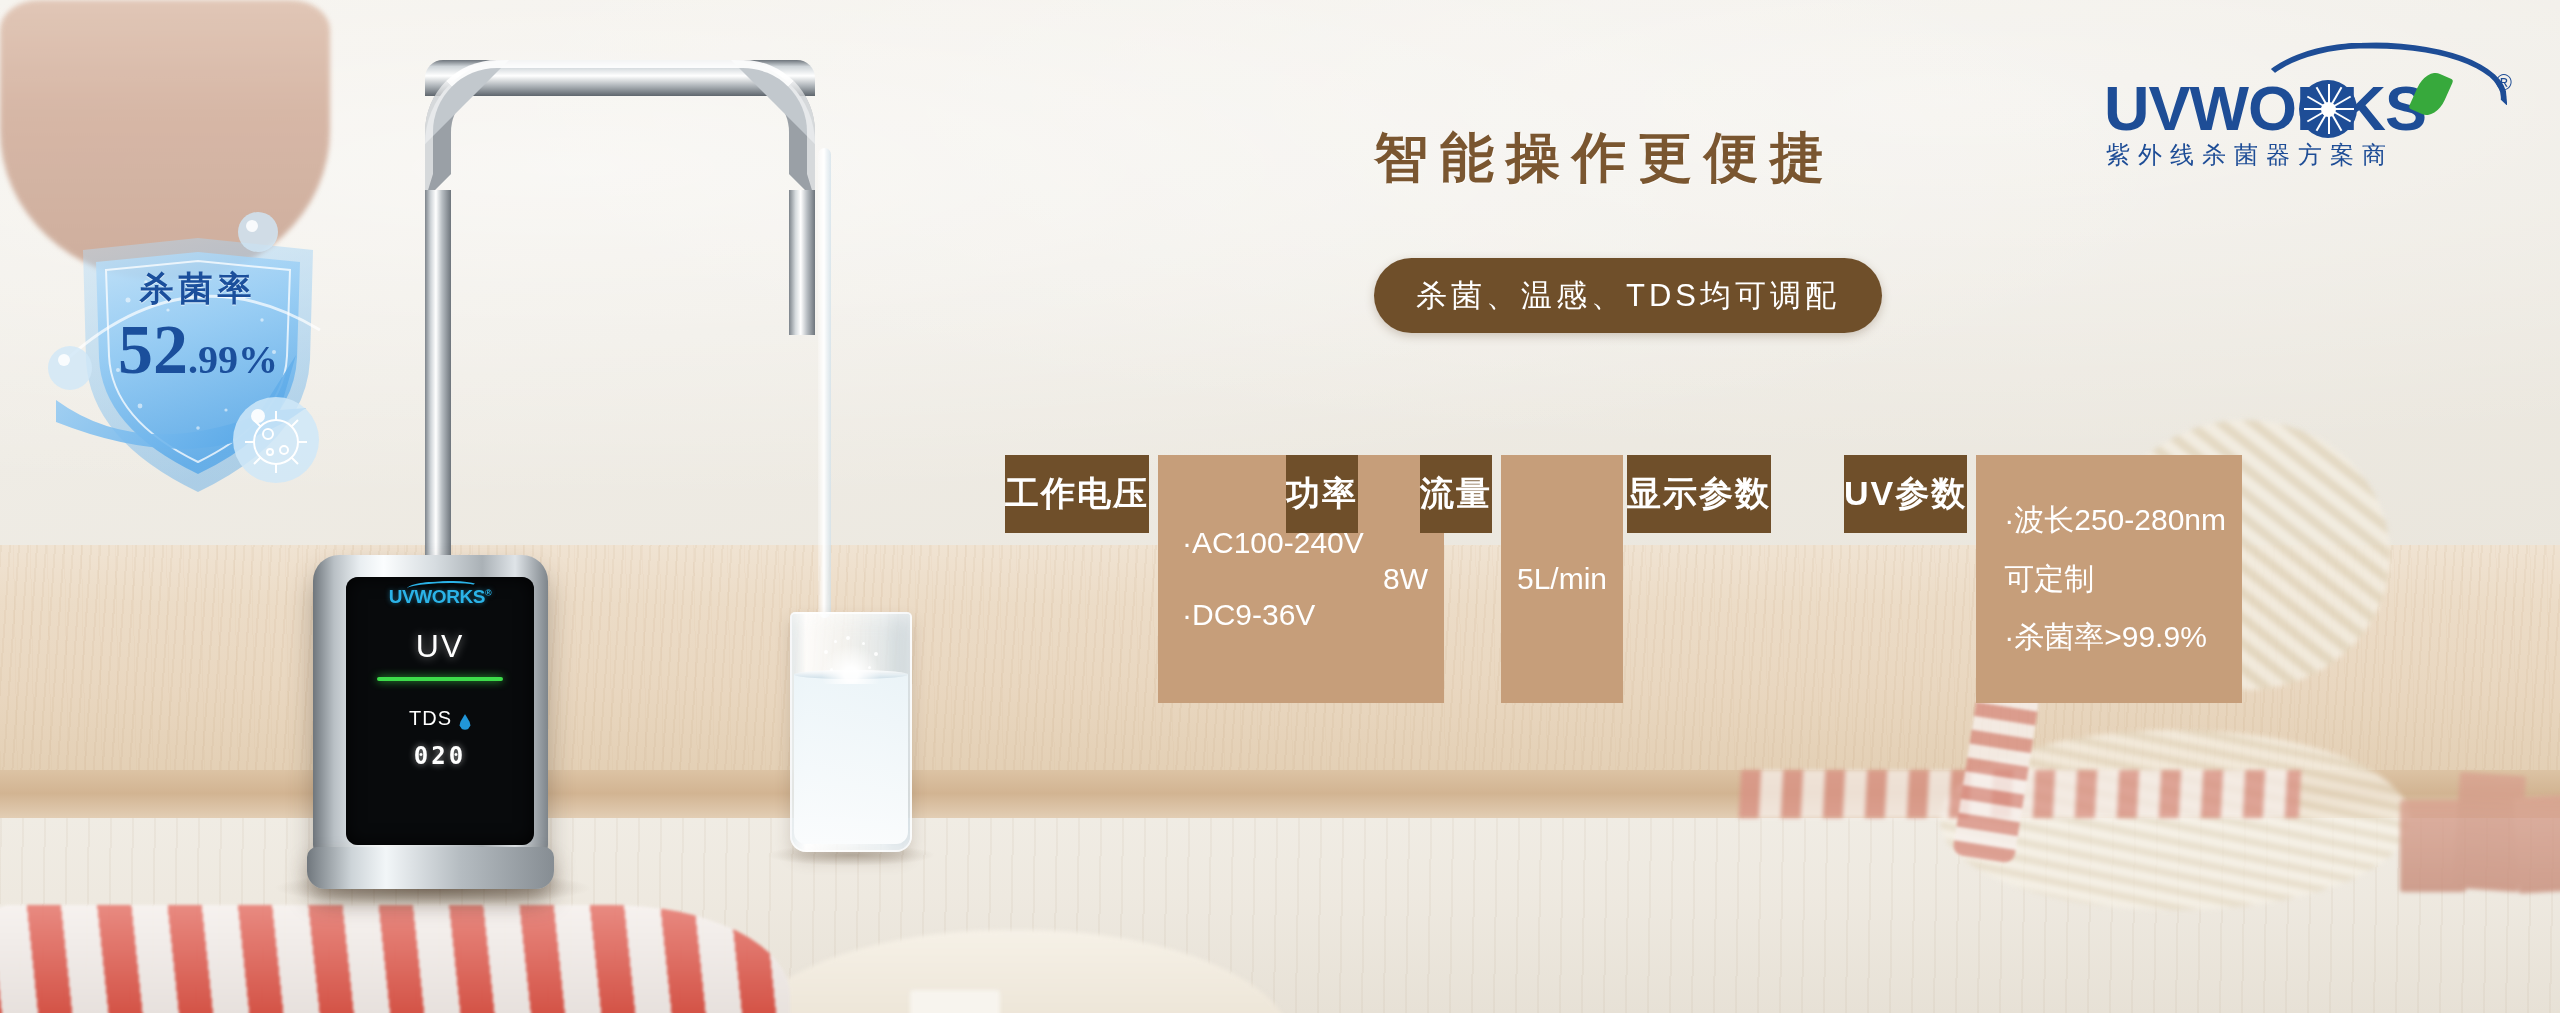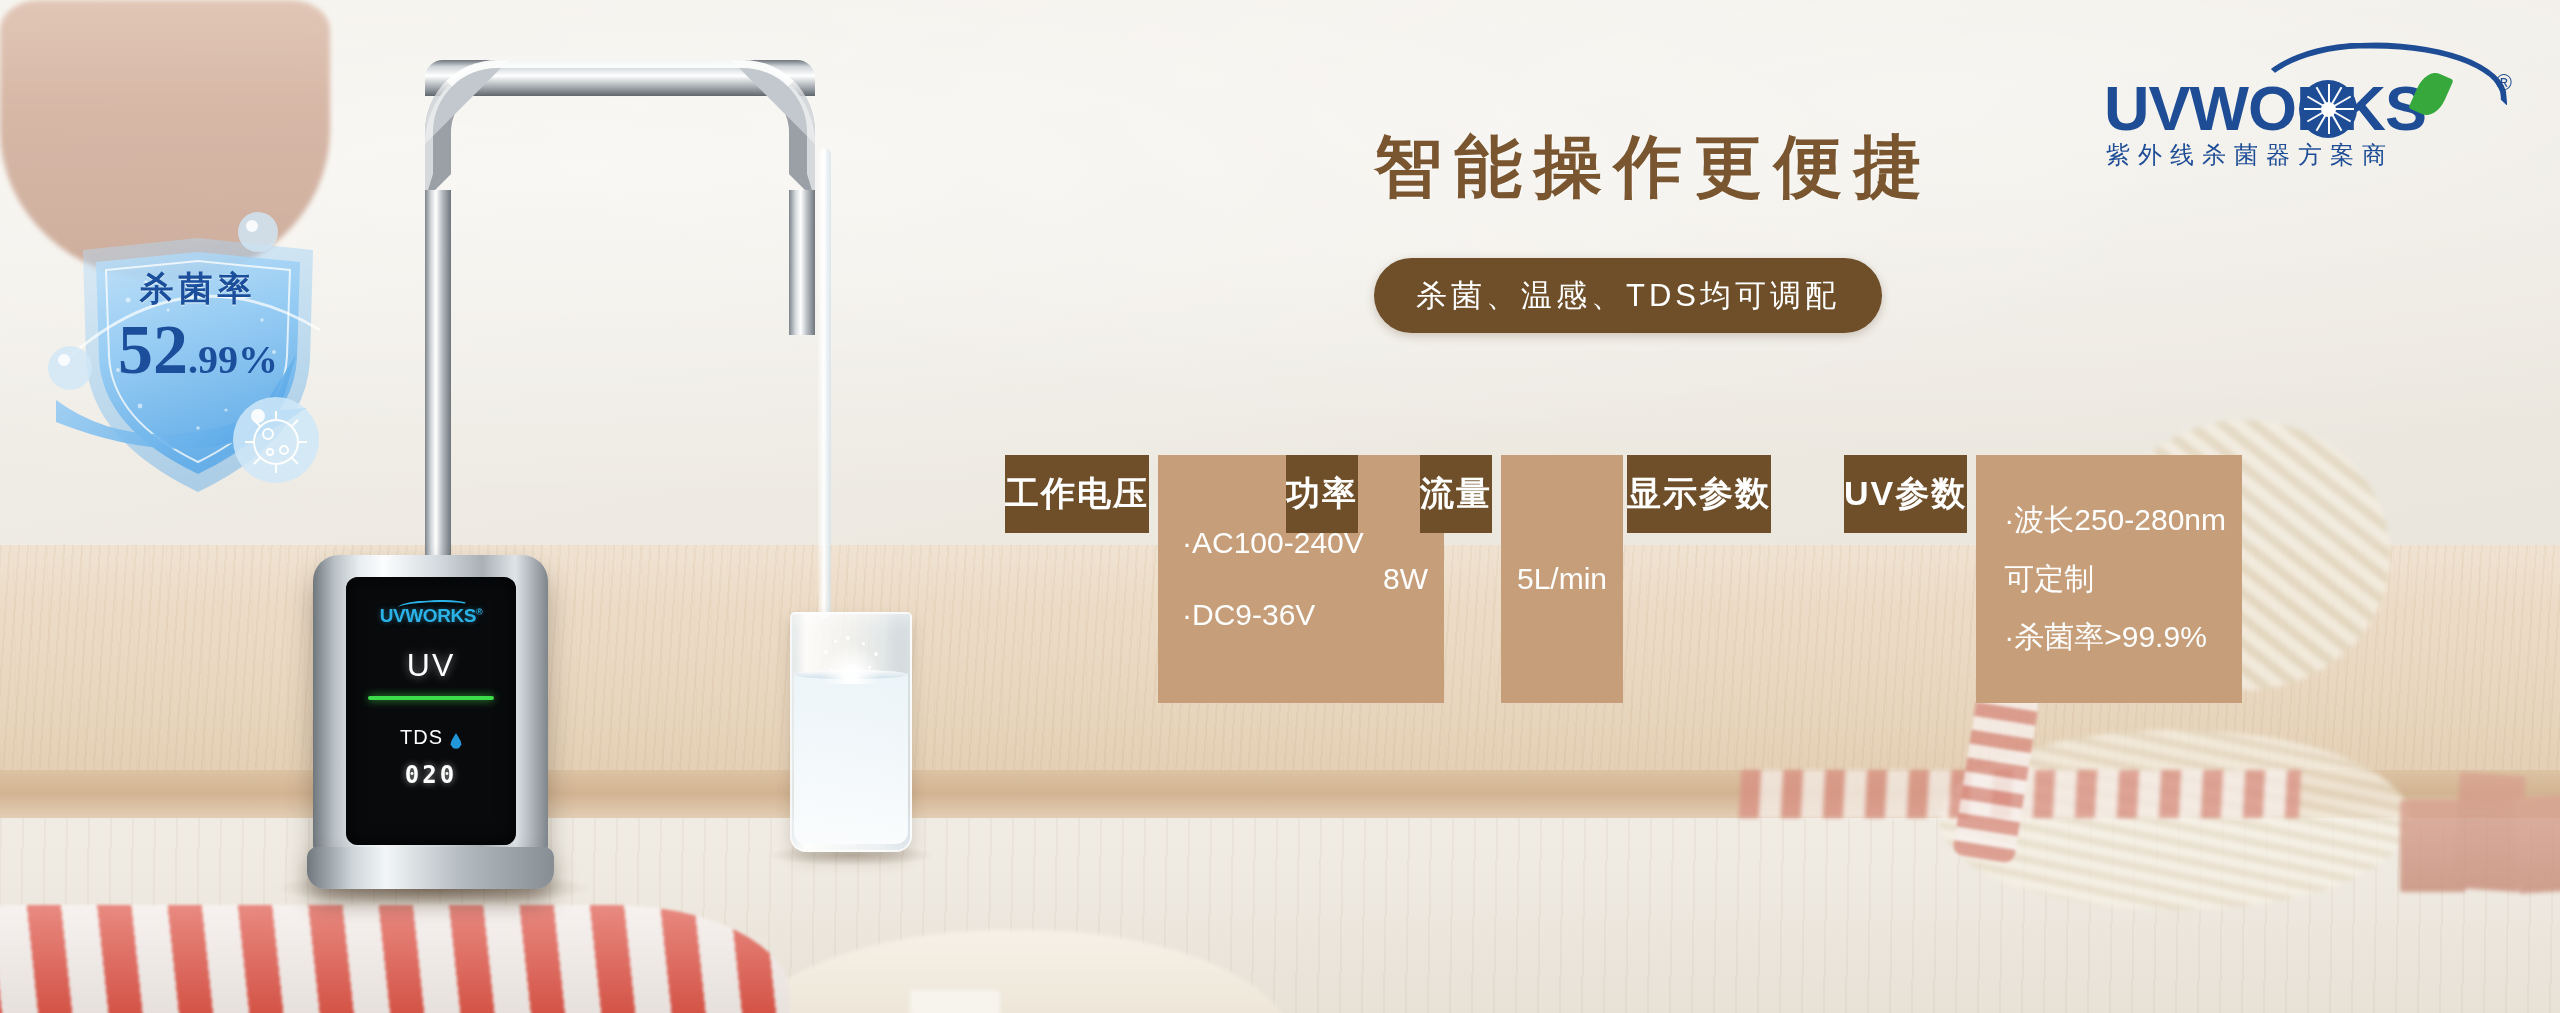--- a/index.html
+++ b/index.html
@@ -170,26 +170,26 @@
   }
   .dev-shell {
     position:absolute; inset:0;
     border-radius: 26px 26px 30px 30px;
     background: linear-gradient(90deg,
       #6f767c 0%, #b9c0c5 9%, #e9eef1 20%, #fbfdfe 30%,
       #d6dce0 52%, #aab1b6 72%, #dfe4e8 86%, #7e858b 100%);
     box-shadow: 0 16px 26px rgba(70,55,40,.35);
   }
   .dev-screen {
-    position:absolute; left:33px; top:22px; width:170px; height:268px;
+    position:absolute; left:33px; top:22px; width:188px; height:268px;
     background: #080a0c;
     border-radius: 12px;
     box-shadow: inset 0 0 18px rgba(0,0,0,.9);
     display:flex; flex-direction:column; align-items:center;
-    padding-top: 28px;
+    padding-top: 9px;
   }
   .dev-logo {
     color:#2bb3e8; font-weight:bold; font-size:19px; letter-spacing:-0.4px;
     position:relative; text-shadow:0 0 5px rgba(43,179,232,.5);
   }
   .dev-logo .reg{ font-size:9px; vertical-align:super; }
   .dev-logo-swoosh{
     position:absolute; left:18px; top:-5px; width:72px; height:13px;
     border-top:2.5px solid #2bb3e8; border-right:2.5px solid transparent;
     border-radius:60% 80% 0 0; transform: rotate(-3deg);
@@ -281,21 +281,21 @@
     color:#1b4f9c; font-family:"Liberation Serif", serif; font-weight:bold;
     white-space:nowrap;
   }
   .badge .b-num .big { font-size:70px; }
   .badge .b-num .small { font-size:40px; }
 
   
   .headline {
     position:absolute; left:1374px; top:122px;
     font-family:"Liberation Serif", serif; font-weight:bold;
-    font-size:68px; letter-spacing:12px; color:#7a5630;
+    font-size:54px; letter-spacing:12px; color:#7a5630;
     text-shadow: 1px 1px 0 rgba(255,255,255,.55);
     white-space:nowrap;
   }
   .pill {
     position:absolute; left:1374px; top:258px; height:75px;
     padding: 0 42px;
     background:#6f4f2a;
     border-radius: 40px;
     display:flex; align-items:center; justify-content:center;
     color:#fff; font-size:31px; letter-spacing:4px;

